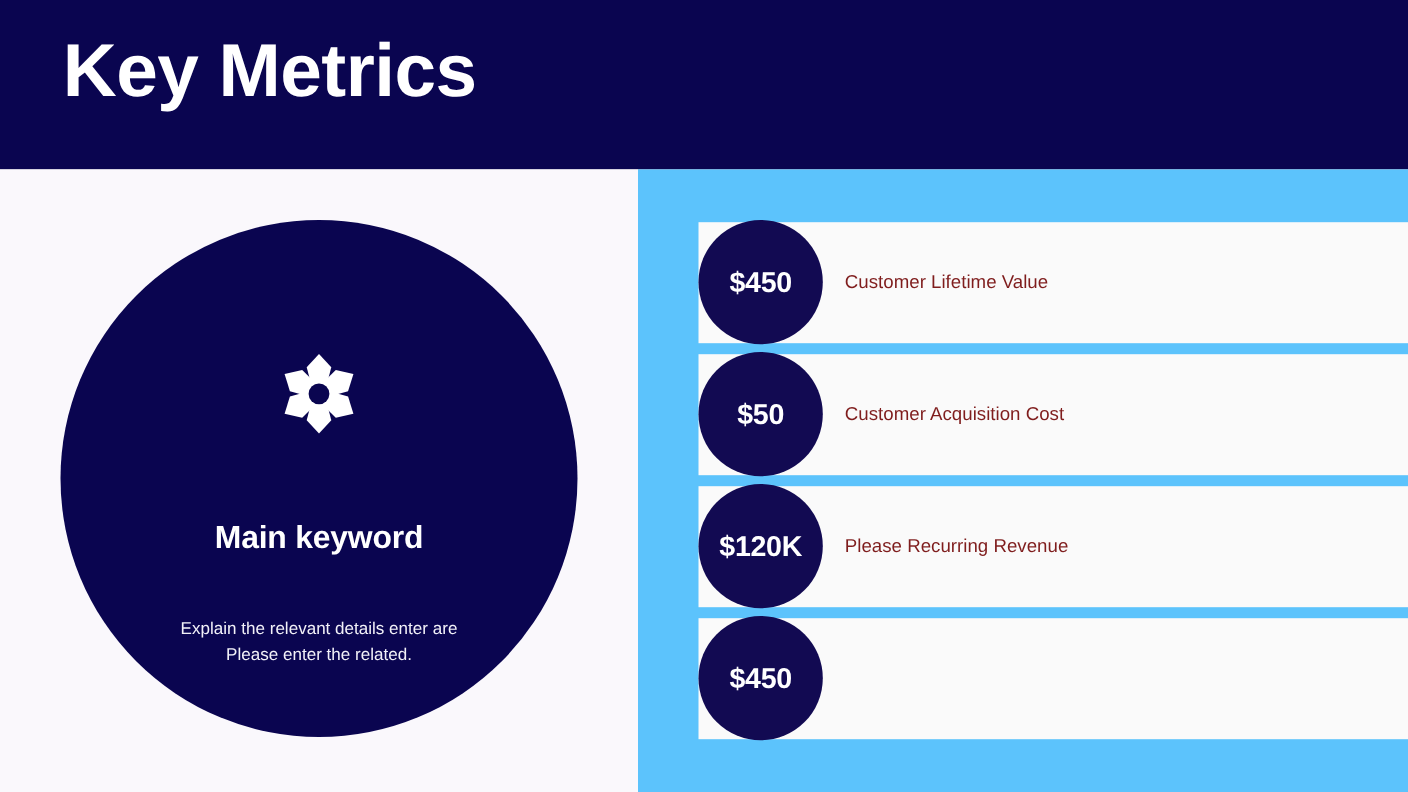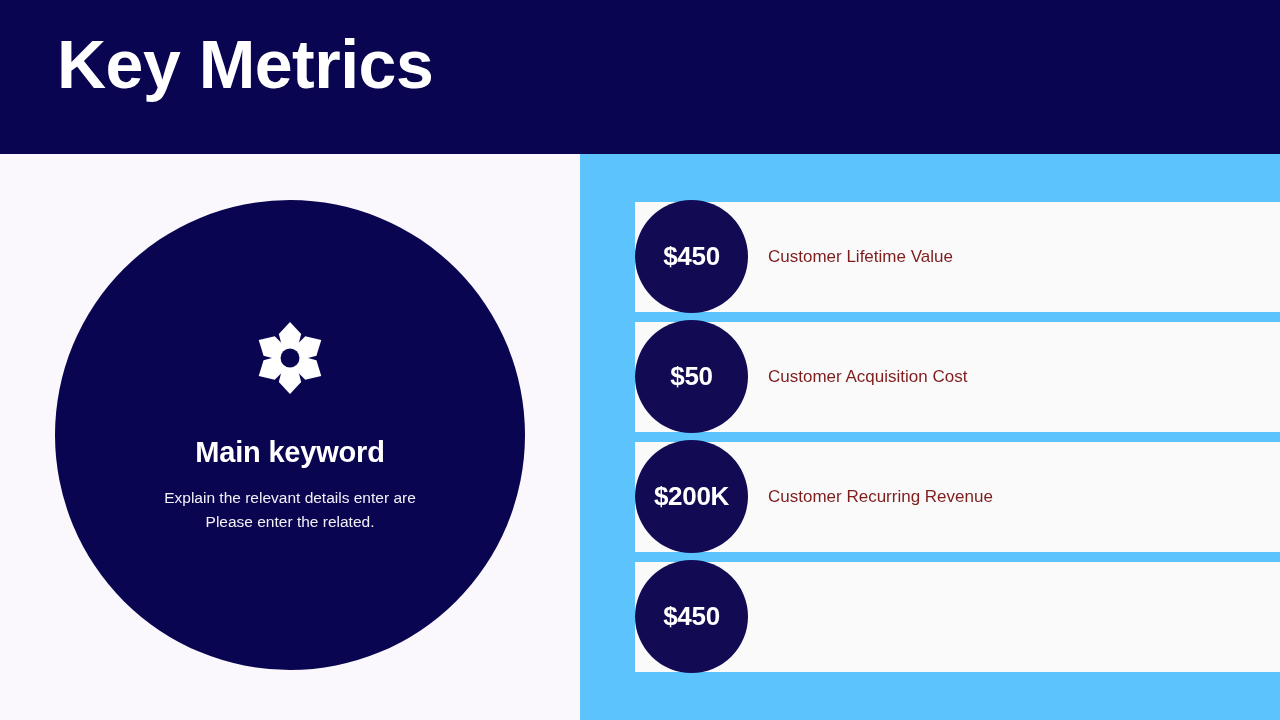--- a/index.html
+++ b/index.html
@@ -45,20 +45,21 @@
     position:absolute;
     left:55px; top:46px;
     width:470px; height:470px;
     border-radius:50%;
     background:#0A0550;
     display:flex;
     flex-direction:column;
     align-items:center;
     justify-content:flex-start;
     padding-top:115px;
+    gap:37px;
   }
   .brand-icon {
     width:86px; height:86px;
     display:block;
   }
   .brand-heading {
     margin-top:36px;
     font-size:29px;
     font-weight:bold;
     color:#FFFFFF;
@@ -195,23 +196,23 @@
         <div class="metric-bar"></div>
         <div class="metric-circle">
           <span class="metric-value">$50</span>
         </div>
         <div class="metric-label">Customer Acquisition Cost</div>
       </div>
 
       <div class="metric-row">
         <div class="metric-bar"></div>
         <div class="metric-circle">
-          <span class="metric-value">$200K</span>
-        </div>
-        <div class="metric-label">Customer Recurring Revenue</div>
+          <span class="metric-value">$120K</span>
+        </div>
+        <div class="metric-label">Please Recurring Revenue</div>
       </div>
 
       <div class="metric-row">
         <div class="metric-bar"></div>
         <div class="metric-circle">
           <span class="metric-value">$450</span>
         </div>
       </div>
 
     </div>

